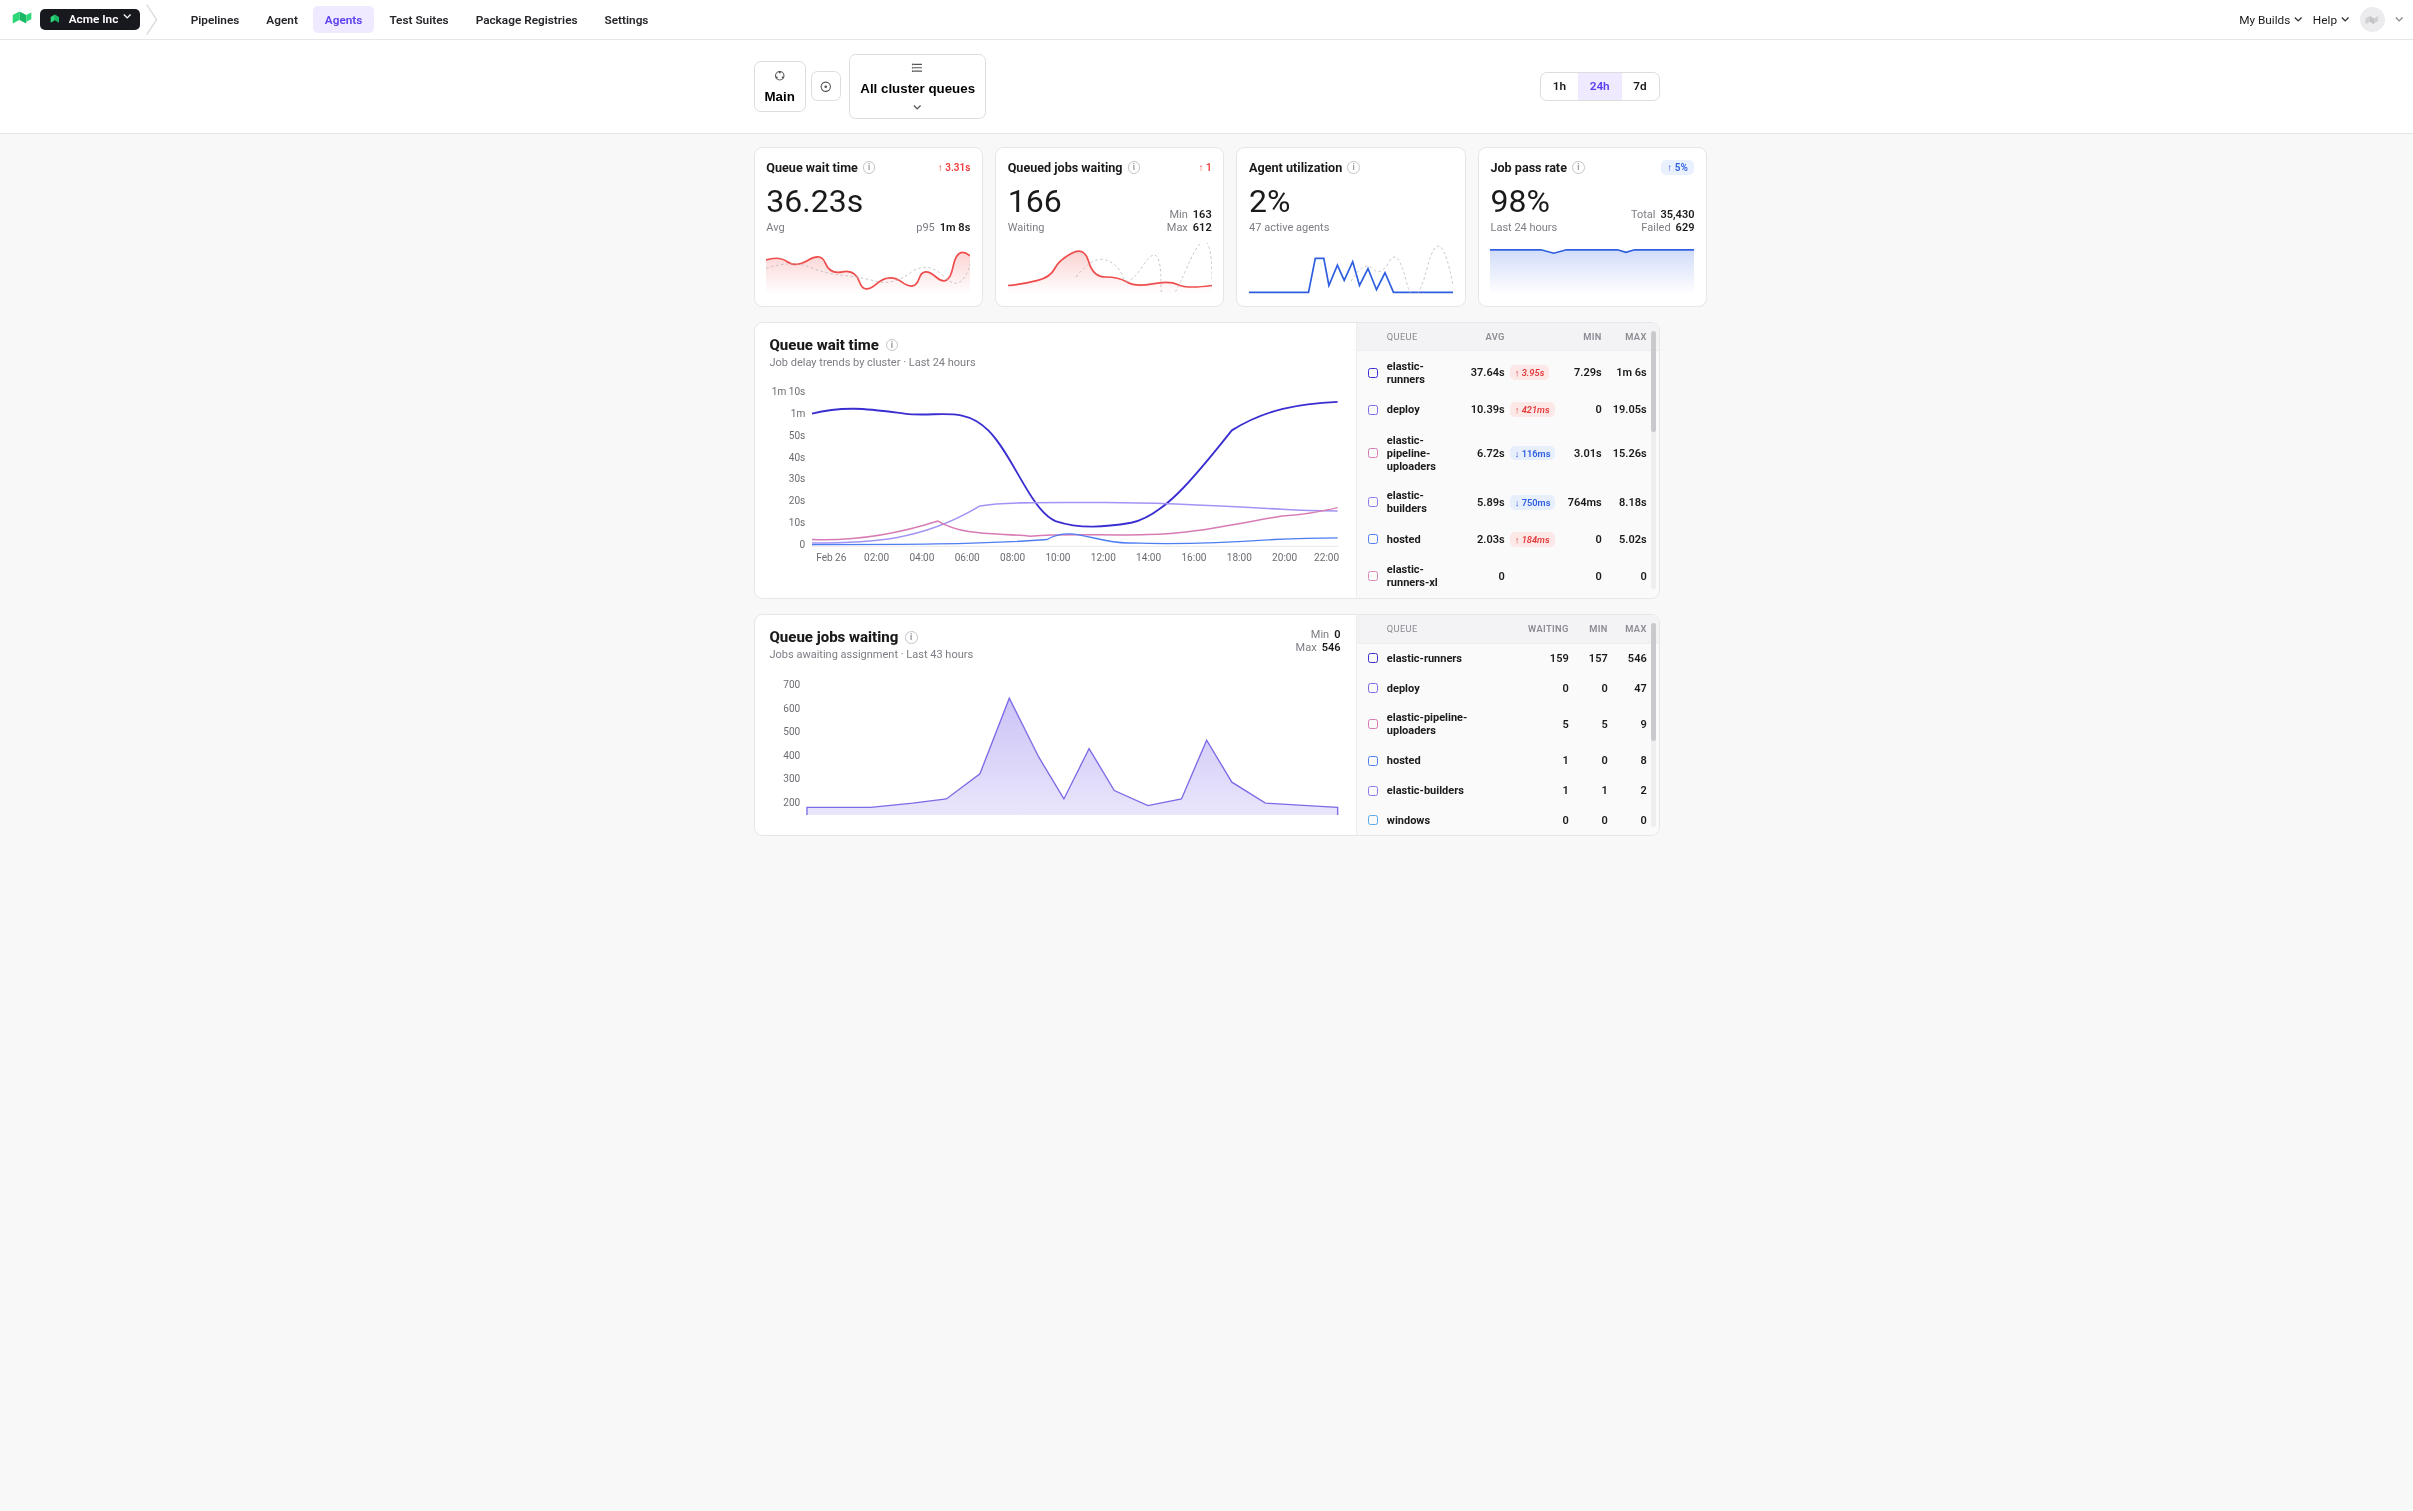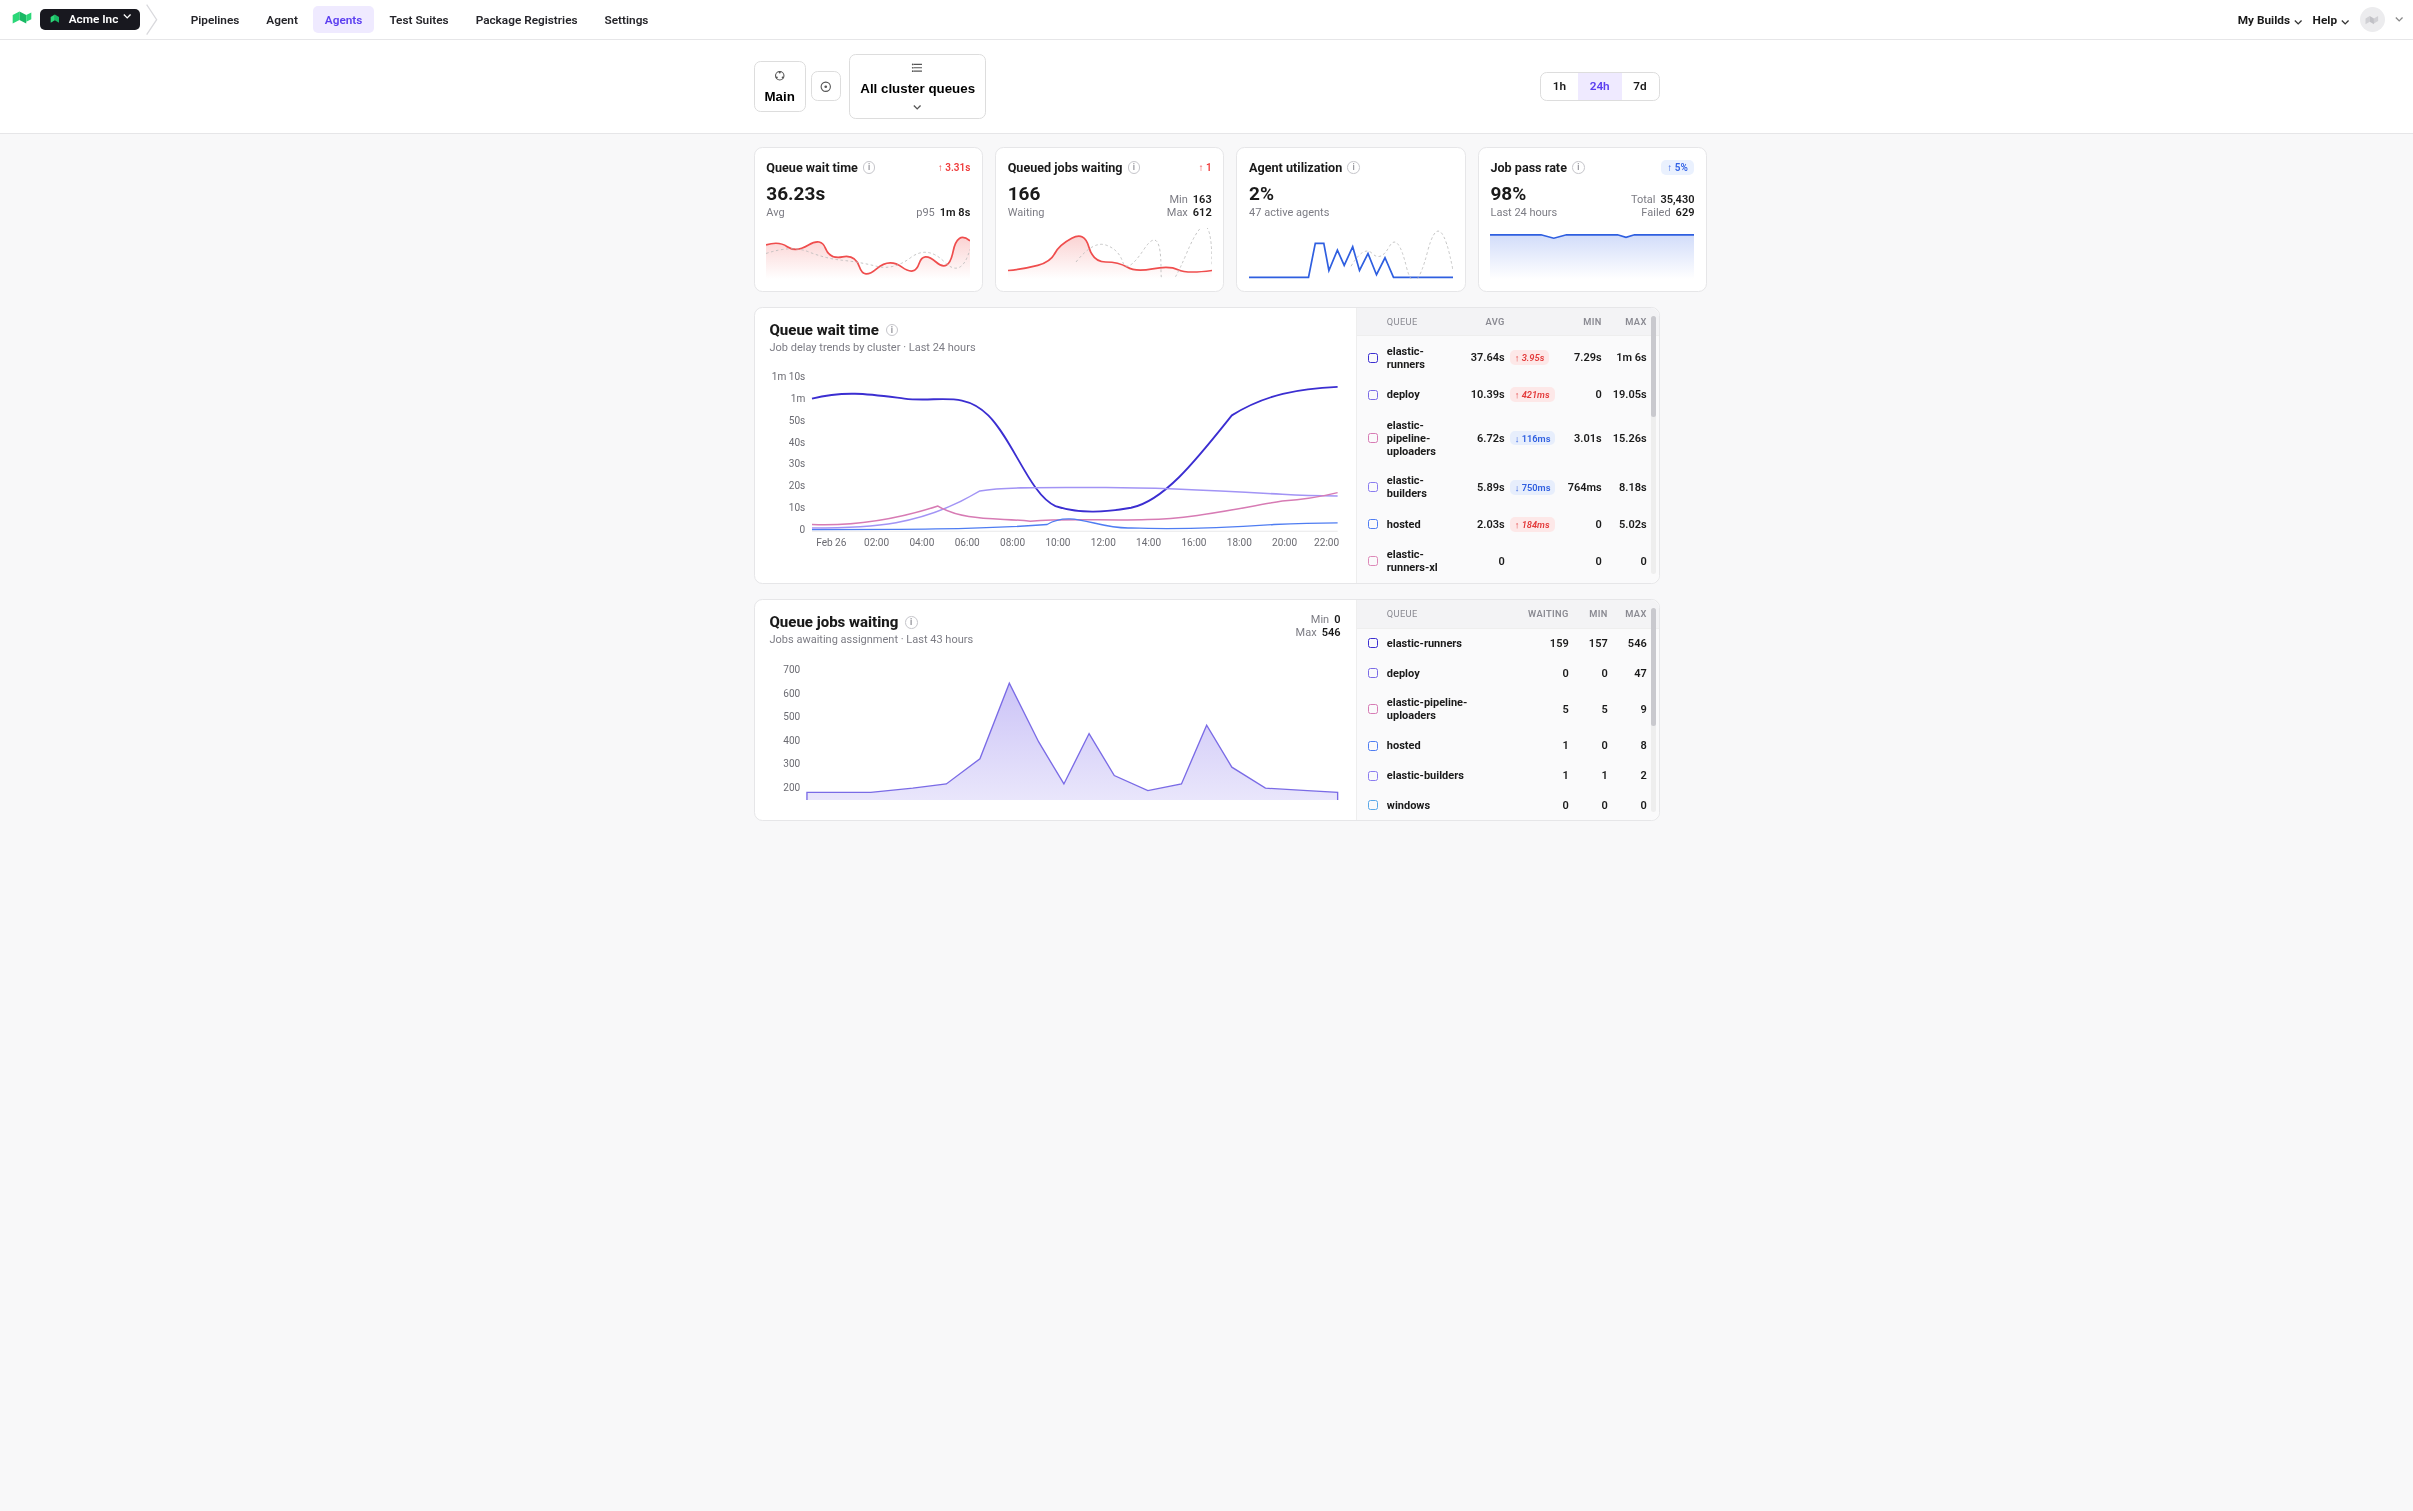--- a/index.html
+++ b/index.html
@@ -8,21 +8,21 @@
 
 .topnav { display: flex; align-items: center; height: 40px; background: #fff; border-bottom: 0.8px solid #e6e6e8; padding: 0 10px; }
 .logo-bk { width: 23.6px; height: 23.6px; display: flex; align-items: center; justify-content: center; margin-right: 6.7px; }
 .org-pill { display: flex; align-items: flex-start; background: #18181f; color: #fff; padding: 3.4px 8.4px; border-radius: 5px; font-weight: 600; margin-right: 5px; }
 .org-pill .mini { width: 15px; height: 15px; margin-right: 5px; }
 .breadcrumb-sep { width: 15px; color: #c9c9cc; margin: 0 1.7px 0 0; }
 .nav-tabs { display: flex; gap: 3.4px; margin-left: 17px; }
 .nav-tab { padding: 6.7px 11.8px; font-weight: 600; color: #25252a; border-radius: 5px; cursor: pointer; }
 .nav-tab.active { background: #efeaff; color: #5b3ef0; }
 .topnav-right { margin-left: auto; display: flex; align-items: center; gap: 10px; }
-.right-link { font-weight: 700; display: flex; align-items: flex-end; gap: 4.2px; }
+.right-link { font-weight: 400; display: flex; align-items: center; gap: 4.2px; }
 .avatar { width: 25px; height: 25px; border-radius: 50%; background: #ececee; display:flex; align-items:center; justify-content:center; }
 
 
 .toolbar { display: flex; align-items: center; padding: 13.5px 0; background:#fff; border-bottom:0.8px solid #e6e6e8;}
 .toolbar-inner { width: 926px; max-width: 100%; margin: 0 auto; display:flex; align-items:center; padding: 0 10px;}
 .dropbtn { display: flex; align-items: center; gap: 6.7px; border: 0.8px solid #ddd; background: #fff; padding: 6.7px 10px; border-radius: 6.7px; font-weight: 600; cursor:pointer;flex-direction:column; }
 .icon-btn { border:0.8px solid #ddd; border-radius:6.7px; width:30px; height:30px; display:flex; align-items:center; justify-content:center; background:#fff; margin-left:5px; cursor:pointer;}
 .seg { margin-left:auto; display:flex; border:0.8px solid #ddd; border-radius:6.7px; overflow:hidden; }
 .seg-item { padding:6.7px 11.8px; font-weight:600; cursor:pointer; }
 .seg-item.active { background:#efeaff; color:#5b3ef0; }
@@ -30,21 +30,21 @@
 .content { width: 926px; max-width:100%; margin: 0 auto; padding: 13.5px 10px 34px; }
 
 
 .cards { display:grid; grid-template-columns: repeat(4, 1fr); gap: 11.8px; }
 .card { background:#fff; border:0.8px solid #e6e6e8; border-radius:8.4px; padding:11.8px; }
 .card-head { display:flex; align-items:center; justify-content:space-between; }
 .card-title { font-weight:700; font-size:12.6px; display:flex; align-items:center; gap:5px;}
 .info-ic { width:12.6px; height:12.6px; border:1.3px solid #c6c6cb; border-radius:50%; display:inline-flex; align-items:center; justify-content:center; font-size:8.4px; color:#9a9aa0;}
 .delta-up { color:#ef3b3b; font-weight:600; font-size:10px; }
 .delta-up-blue { color:#3262e6; font-weight:600; font-size:10px; }
-.big { font-size:19px; font-weight:700; margin-top:6.7px;}
+.big { font-size:32px; font-weight:400; margin-top:6.7px;}
 .subrow { display:flex; justify-content:space-between; color:#7c7c84; font-size:11px; margin-top:1.7px;}
 .subrow .lab { color:#7c7c84; }
 .subrow .val { color:#1a1a1a; font-weight:600; margin-left:5px;}
 .spark { height:51px; margin-top:8.4px;}
 
 
 .panel { background:#fff; border:0.8px solid #e6e6e8; border-radius:8.4px; margin-top:15px; }
 .panel-body { display:flex; }
 .panel-left { flex: 1; padding:13.5px 15px 3.4px; }
 .panel-title { font-weight:800; font-size:15px; display:flex; align-items:center; gap:6.7px;}

